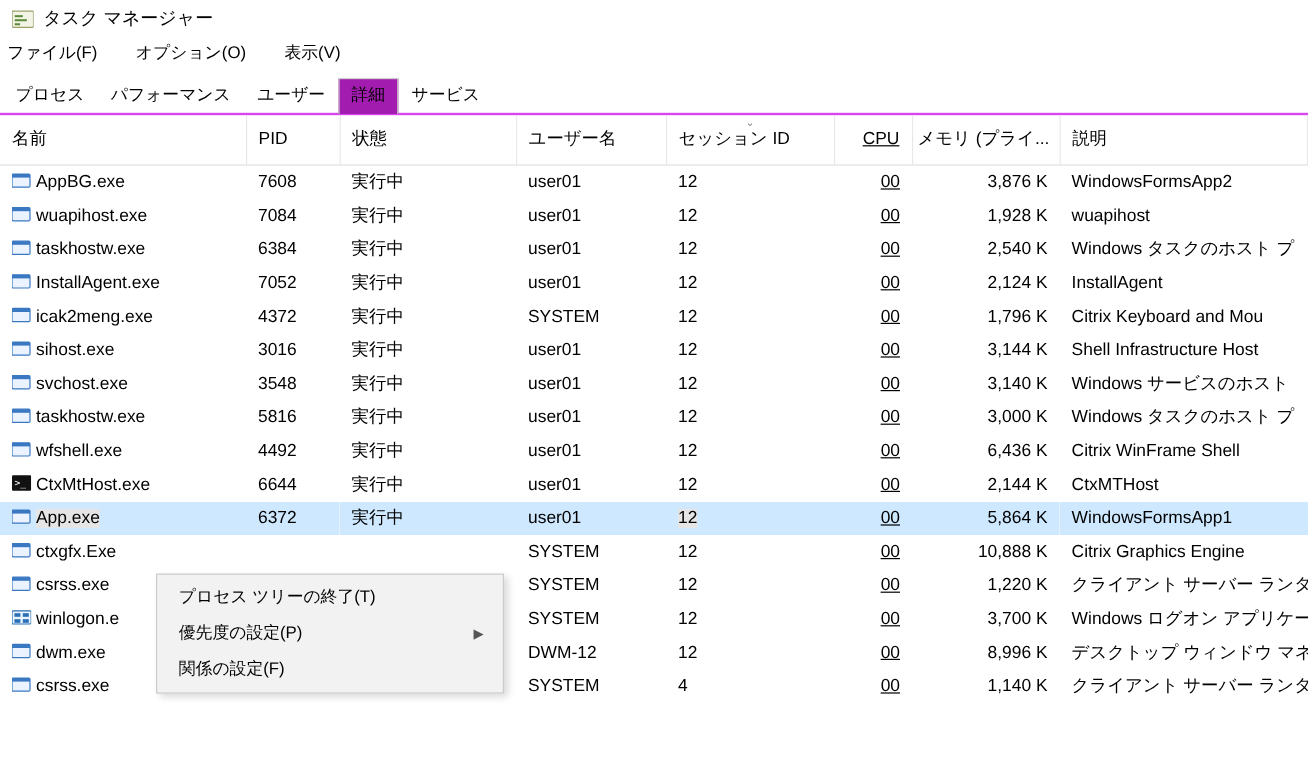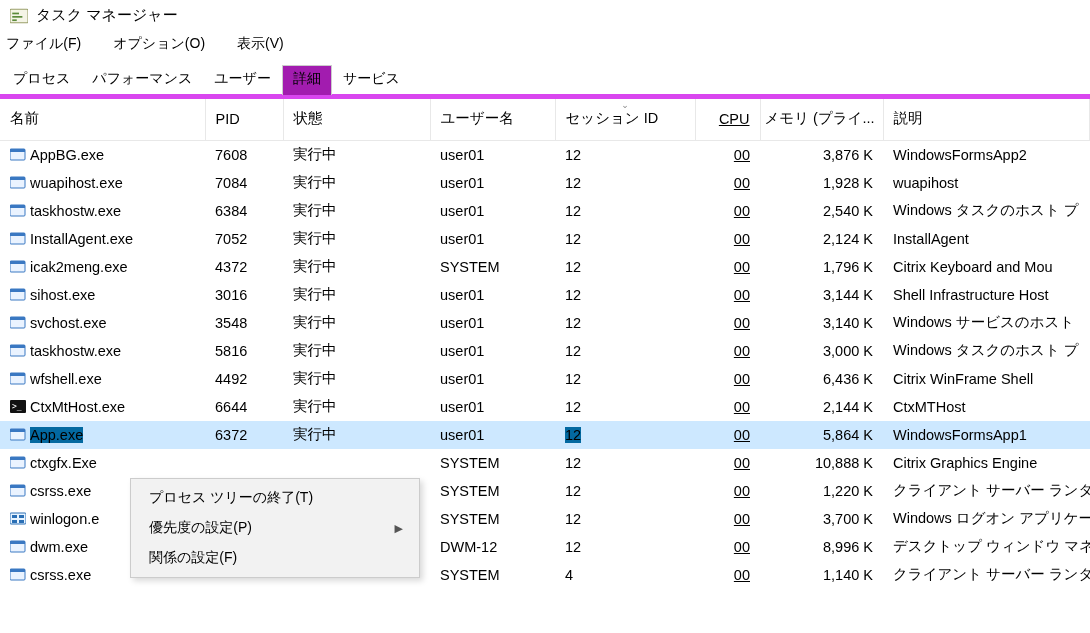--- a/index.html
+++ b/index.html
@@ -27,21 +27,21 @@
   .title-text { font-size: 15px; }
   .menu-bar {
     padding: 4px 6px 10px 6px;
     display: flex;
     gap: 32px;
     font-size: 14px;
   }
   .menu-item { cursor: default; }
   .tabs {
     display: flex;
-    border-bottom: 5px solid #d946ef;
+    border-bottom: 2px solid #d946ef;
     padding-left: 2px;
     margin-top: 2px;
   }
   .tab {
     padding: 4px 10px 6px 10px;
     border: 1px solid transparent;
     border-bottom: none;
     position: relative;
     cursor: default;
     font-size: 14px;
@@ -89,21 +89,21 @@
   td.col-cpu, td.col-mem { text-align: right; padding-right: 10px; }
   .proc-icon {
     display: inline-block;
     width: 16px;
     height: 16px;
     vertical-align: -3px;
     margin-right: 4px;
   }
   .proc-icon svg { width:16px; height:16px; }
   tr.selected td { background: #cde8ff; }
-  .hl { background: #0369a1; }
+  .hl { background: #e5e5e5; }
   .context-menu {
     position: absolute;
     left: 130px;
     top: 478px;
     width: 290px;
     background: #f2f2f2;
     border: 1px solid #ccc;
     box-shadow: 3px 3px 6px rgba(0,0,0,0.15);
     padding: 4px 2px;
   }

